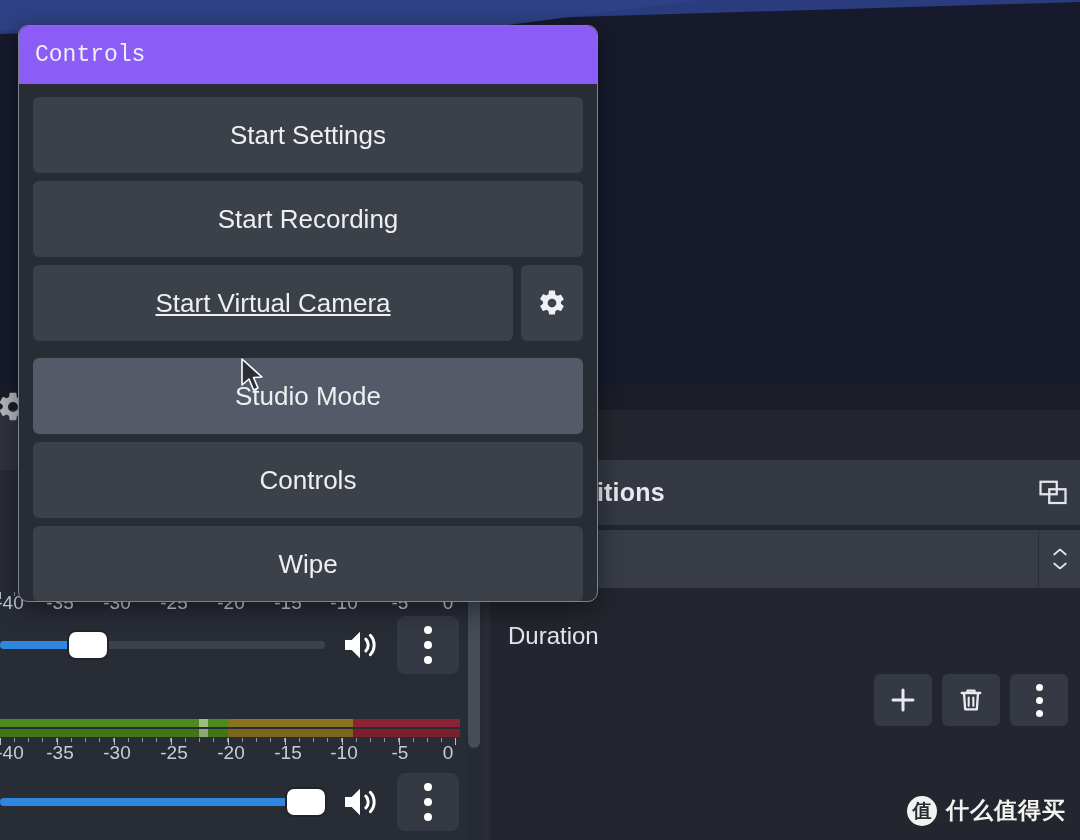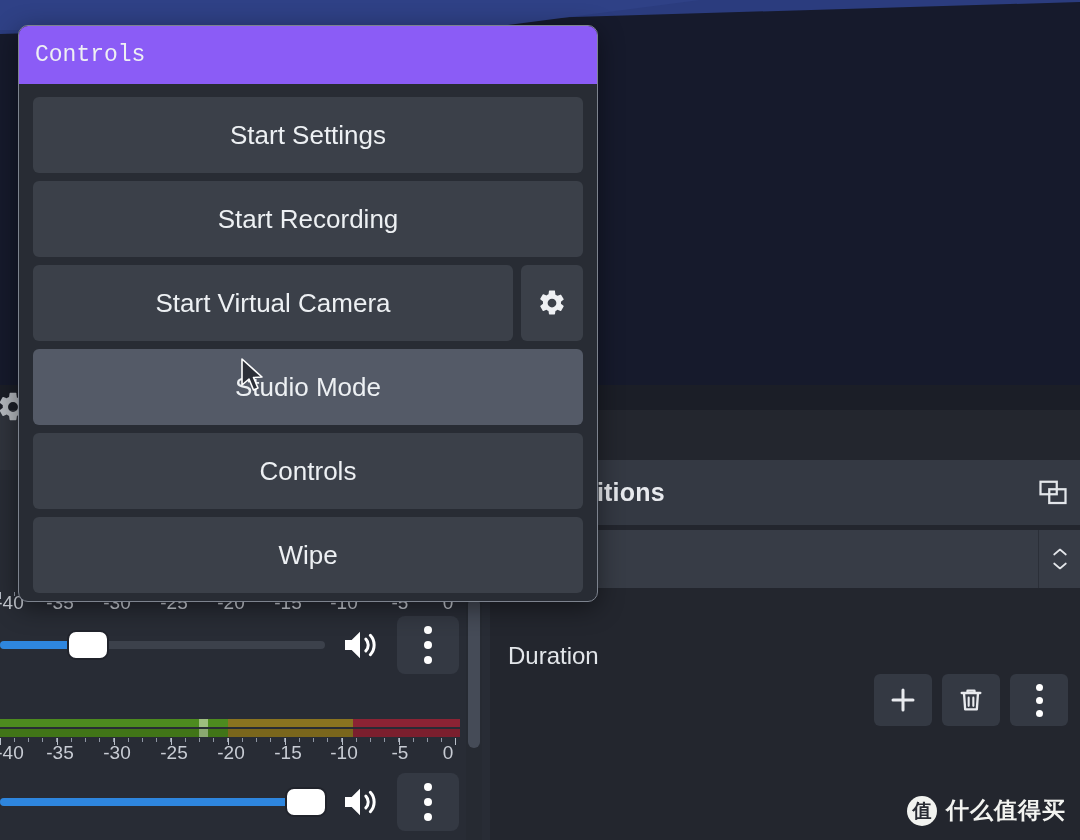--- a/index.html
+++ b/index.html
@@ -91,21 +91,21 @@
   .spin-box {
     position: absolute; right: 0; top: 0; height: 58px; width: 42px;
     border-left: 1px solid #2b2f38;
     display: flex; flex-direction: column; align-items: center; justify-content: center;
     gap: 4px;
   }
   .chev { width: 18px; height: 10px; }
 
   .dur-row {
     position: absolute; left: 0; top: 142px; width: 590px; height: 68px;
-    display: flex; align-items: flex-end; gap: 12px; padding-left: 18px;
+    display: flex; align-items: center; gap: 12px; padding-left: 18px;
   }
   .dur-label { font-size: 24px; color: #e3e6ea; white-space: nowrap; }
   .dur-field {
     position: relative;
     flex: 1; height: 62px; background: #373c46; border-radius: 4px;
     display: flex; align-items: center; padding-left: 18px;
     margin-right: 0;
   }
   .dur-value { font-size: 24px; color: #e3e6ea; }
 
@@ -200,21 +200,21 @@
     border: none; border-radius: 6px;
     color: #edf0f3; font-size: 26px;
     font-family: inherit;
     display: flex; align-items: center; justify-content: center;
     margin-bottom: 8px;
     cursor: pointer;
   }
   .ctl-btn.hovered { background: #545a67; }
 
   .split-row { display: flex; gap: 8px; margin-bottom: 8px; }
-  .split-row .ctl-btn { margin-bottom: 0; }
+  .split-row .ctl-btn { margin-bottom: 9px; text-decoration: underline; }
   .vcam-btn { flex: 1; }
   .vcam-gear {
     width: 62px; height: 76px; background: #3b4049; border: none; border-radius: 6px;
     display: flex; align-items: center; justify-content: center; cursor: pointer;
   }
 
   
   .cursor { position: absolute; left: 240px; top: 358px; width: 26px; height: 36px; pointer-events: none; }
 
   

